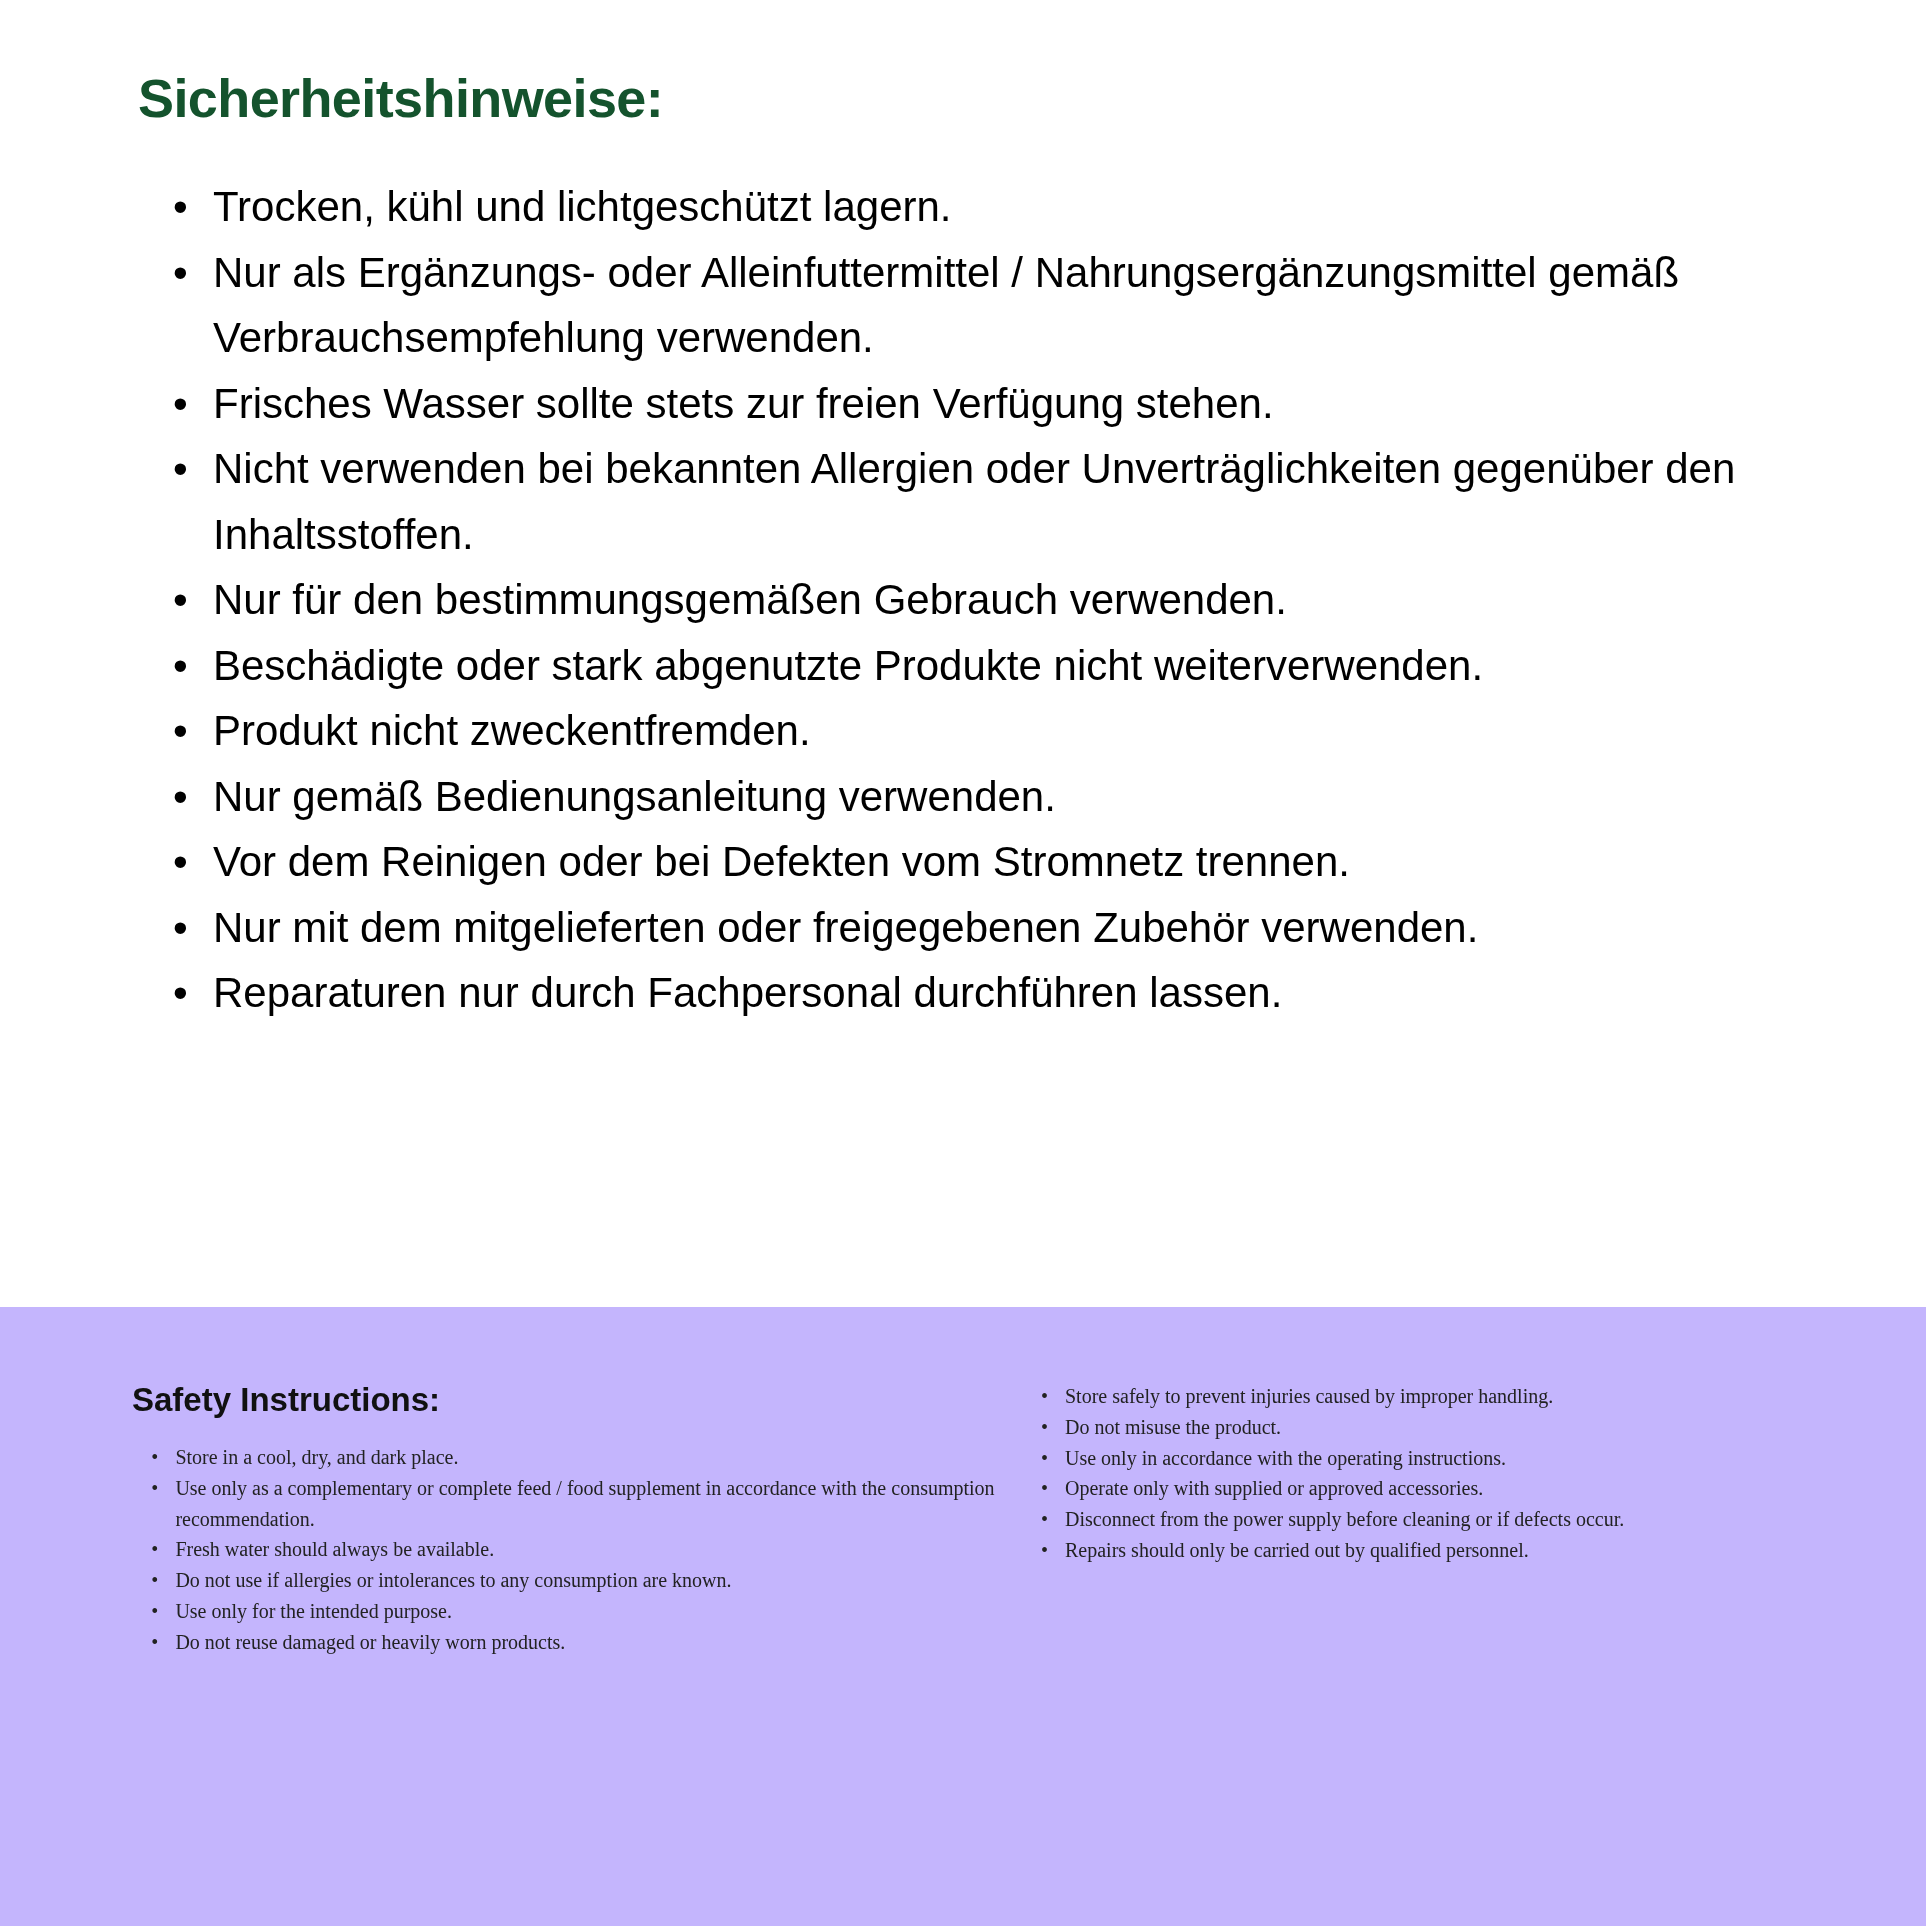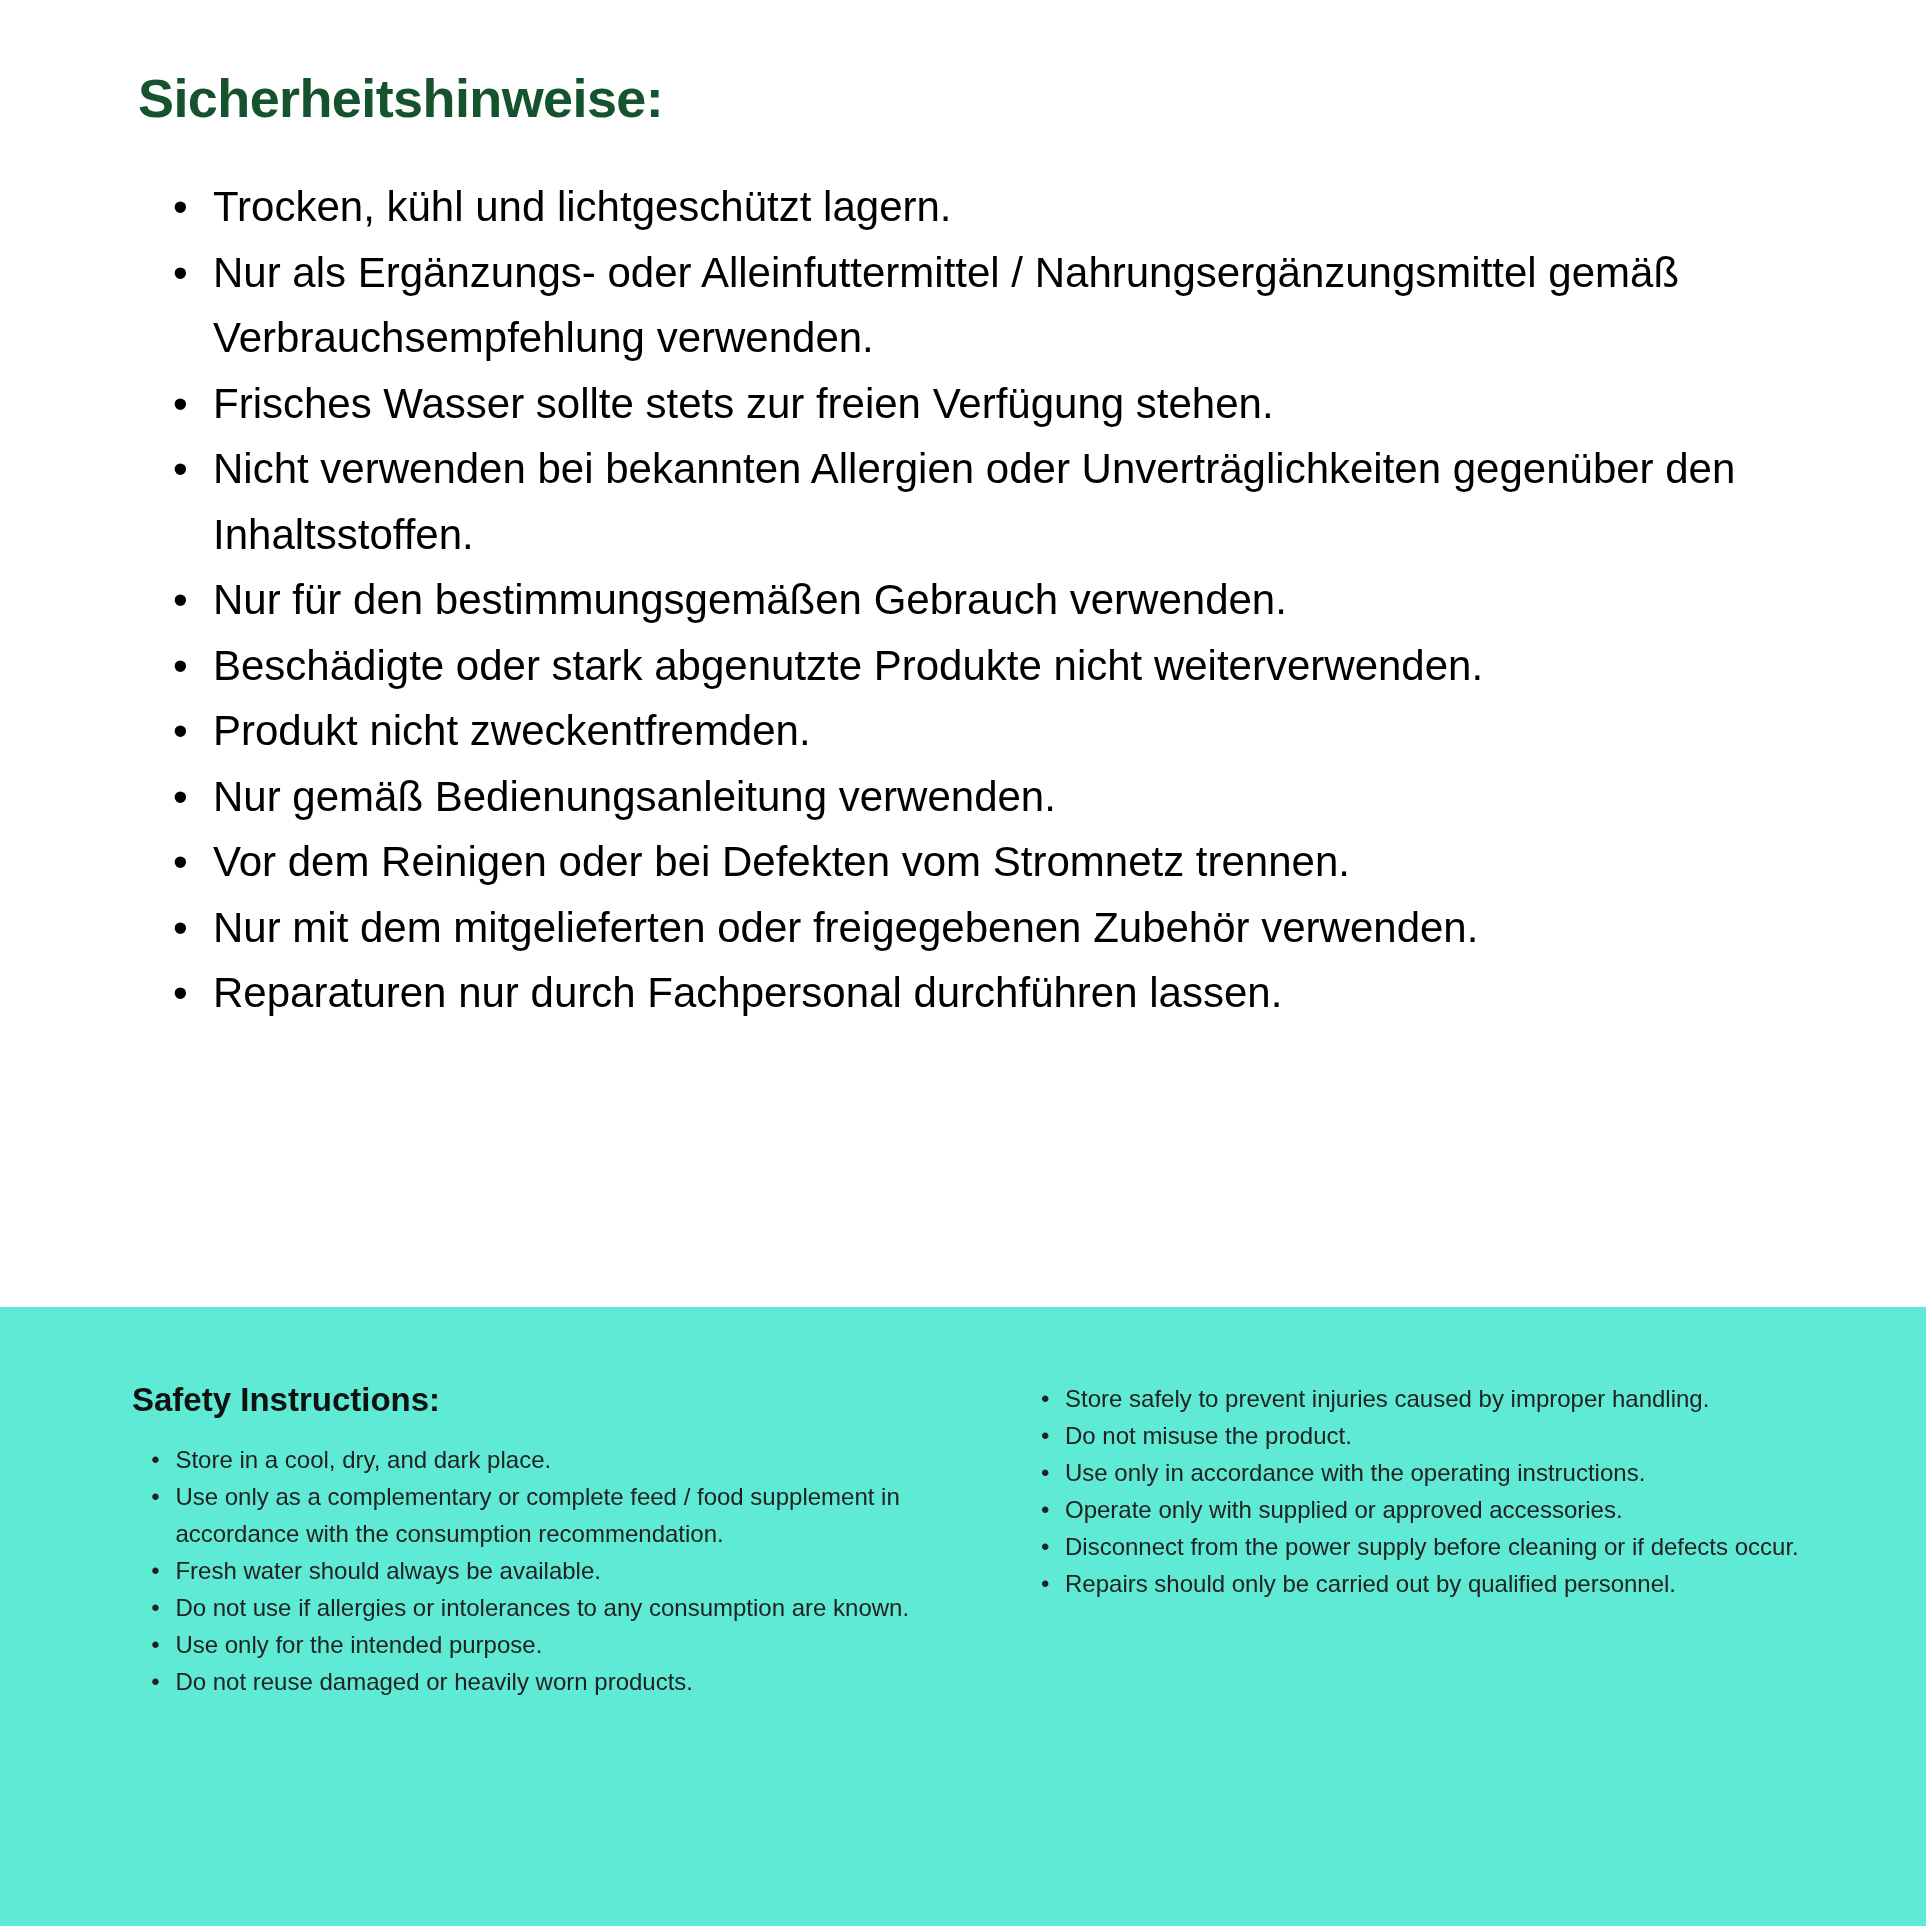--- a/index.html
+++ b/index.html
@@ -48,21 +48,21 @@
     top: 0;
   }
 
   
   .section-english {
     position: absolute;
     left: 0;
     top: 1307px;
     width: 1926px;
     height: 620px;
-    background: #5eead4;
+    background: #c4b5fd;
     box-sizing: border-box;
     padding: 74px 83px 0 132px;
     display: flex;
     gap: 32px;
   }
   .en-col-left {
     width: 873px;
     flex: 0 0 auto;
   }
   .en-col-right {
@@ -72,23 +72,24 @@
   .en-heading {
     font-size: 33px;
     font-weight: 700;
     color: #111111;
     margin: 0 0 23px 0;
   }
   .en-list {
     list-style: none;
     margin: 0;
     padding: 0 0 0 15.4px;
-    font-size: 24px;
+    font-size: 20px;
     line-height: 1.54;
     color: #222222;
+    font-family: Liberation Serif, serif;
   }
   .en-col-right .en-list {
     padding-left: 0;
   }
   .en-list li {
     position: relative;
     padding-left: 28px;
   }
   .en-list li::before {
     content: "\2022";

